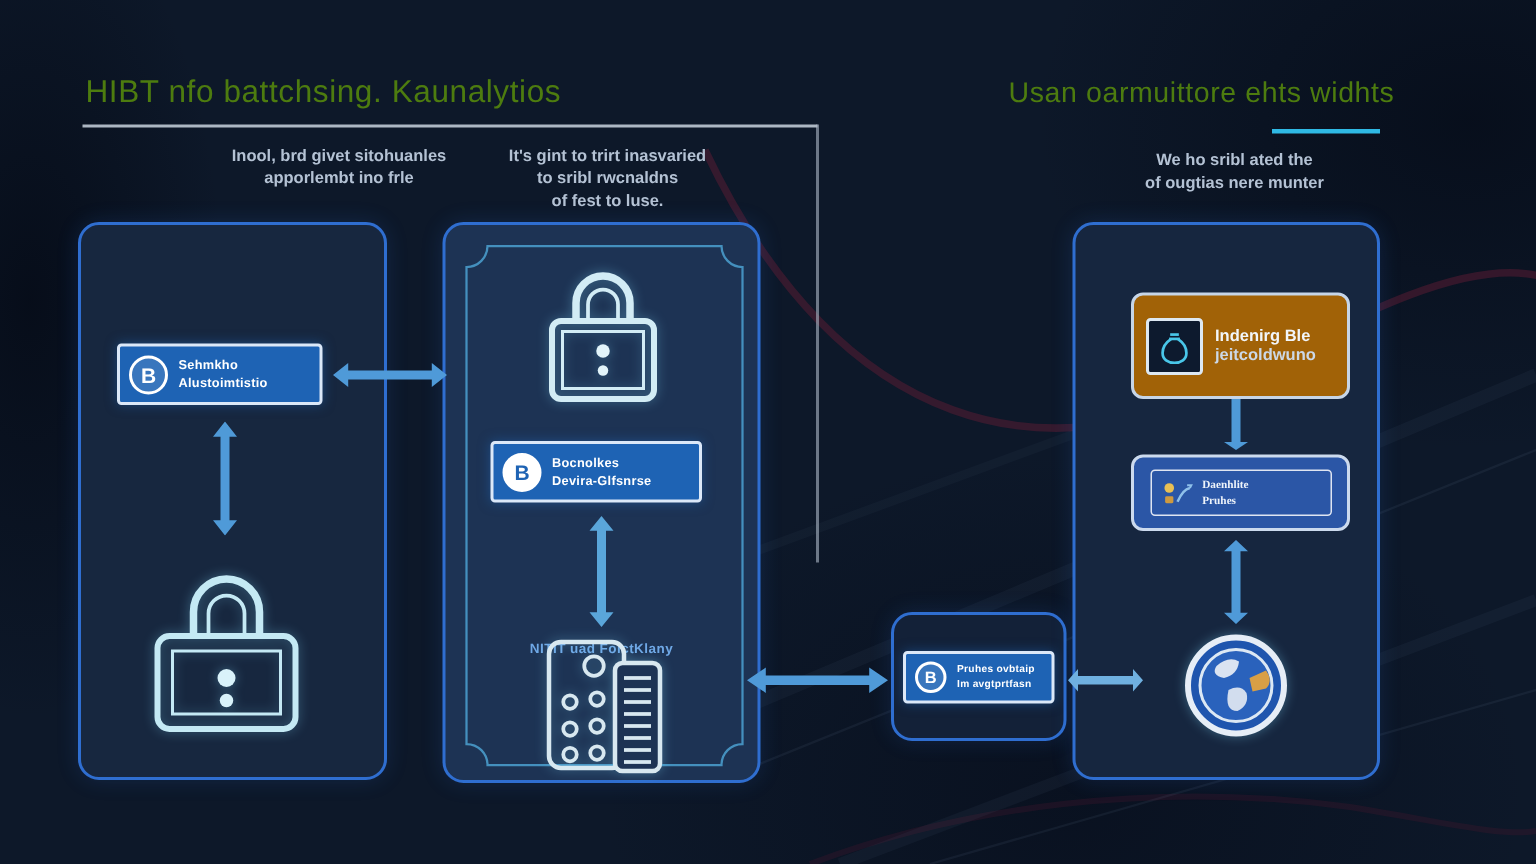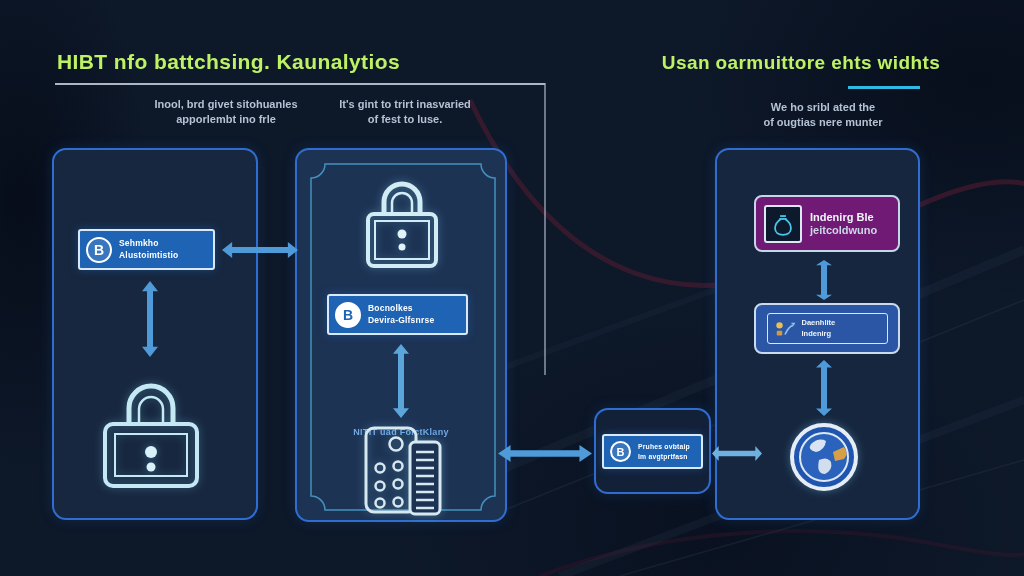--- a/index.html
+++ b/index.html
@@ -6,21 +6,21 @@
   html,body { width:1024px; height:576px; overflow:hidden; }
   body {
     position:relative;
     background:#0d1829;
     font-family:"Liberation Sans", sans-serif;
     color:#eef2f7;
   }
   .blob { position:absolute; pointer-events:none; z-index:0; }
   #bg-decor { position:absolute; left:0; top:0; z-index:1; }
 
-  .title { position:absolute; font-weight:700; letter-spacing:.4px; color:#bef264; z-index:3; }
+  .title { position:absolute; font-weight:400; letter-spacing:.4px; color:#4d7c0f; z-index:3; }
   #title-left { left:57px; top:50px; font-size:21px; }
   #title-right { left:660px; top:52px; width:282px; font-size:19px; text-align:center; }
   #title-left-rule { position:absolute; left:55px; top:83px; width:490px; height:2px; background:#c9d3de; opacity:.85; z-index:3; }
   #vert-rule { position:absolute; left:544px; top:83px; width:2px; height:292px; background:#aeb9c8; opacity:.6; z-index:3; }
   #title-right-rule { position:absolute; left:848px; top:86px; width:72px; height:3px; background:#2fb9e4; z-index:3; }
 
   .subtitle { position:absolute; text-align:center; font-size:11px; font-weight:600; color:#b4c2d4; line-height:1.35; z-index:3; }
   #subtitle-left { left:108px; top:97px; width:236px; }
   #subtitle-middle { left:292px; top:97px; width:226px; }
   #subtitle-right { left:710px; top:100px; width:226px; }
@@ -53,28 +53,28 @@
   .lockart, .deviceart, .globeart { position:absolute; z-index:3;
           filter:drop-shadow(0 0 4px rgba(130,220,255,.35)); }
 
   #mid-lock-label { position:absolute; left:0; top:277px; width:100%; text-align:center;
           font-size:9px; font-weight:700; color:#6fa8e6; letter-spacing:.3px; }
 
   #right-label { position:absolute; left:0; top:172px; width:100%; text-align:center;
           font-size:10px; font-weight:700; color:#57a3dc; letter-spacing:.5px; }
   .rbox { position:absolute; left:37px; width:146px; border-radius:8px; z-index:4;
           display:flex; align-items:center; }
-  #right-box1 { top:45px; height:57px; background:#701a75; border:2px solid #c6d5e8; padding:0 8px; gap:8px; }
+  #right-box1 { top:45px; height:71px; background:#a16207; border:2px solid #c6d5e8; padding:0 8px; gap:8px; }
   #right-box1 .sq { flex:0 0 auto; width:38px; height:38px; border:2px solid #dde8f2;
           border-radius:3px; background:#0d1a2e; display:flex; align-items:center; justify-content:center; }
   #right-box1 .t1 { font-size:11px; font-weight:700; color:#f2f6fa; line-height:1.25; }
   #right-box1 .t2 { font-size:11px; font-weight:600; color:#ccd8e6; }
   #right-box2 { top:153px; height:51px; background:#2b56a6; border:2px solid #ccdaee; justify-content:center; }
   #right-box2 .inner { width:121px; height:31px; border:1.5px solid #dfe5f2; border-radius:3px;
-          display:flex; align-items:center; gap:6px; padding:0 6px; }
+          display:flex; align-items:center; gap:6px; padding:0 6px;font-family:Liberation Serif, serif; }
   #right-box2 .t { font-size:7.5px; font-weight:700; color:#eef3fa; line-height:1.35; }
 </style>
 </head>
 <body>
 
 <div class="blob" style="left:690px; top:-140px; width:580px; height:440px;
             background:radial-gradient(closest-side, rgba(7,14,27,.95), rgba(7,14,27,0));"></div>
 <div class="blob" style="left:-110px; top:-80px; width:260px; height:560px;
             background:radial-gradient(closest-side, rgba(6,12,24,.9), rgba(6,12,24,0));"></div>
 <div class="blob" style="left:400px; top:300px; width:620px; height:460px;
@@ -95,20 +95,21 @@
 <div id="vert-rule"></div>
 <div class="title" id="title-right">Usan oarmuittore ehts widhts</div>
 <div id="title-right-rule"></div>
 
 <div class="subtitle" id="subtitle-left">
   <div>Inool, brd givet sitohuanles</div>
   <div>apporlembt ino frle</div>
 </div>
 <div class="subtitle" id="subtitle-middle">
   <div>It's gint to trirt inasvaried</div>
+  <div>to sribl rwcnaldns</div>
   <div>of fest to luse.</div>
 </div>
 <div class="subtitle" id="subtitle-right">
   <div>We ho sribl ated the</div>
   <div>of ougtias nere munter</div>
 </div>
 
 <div class="panel" id="panel-left"></div>
 <div class="chip" id="chip-left">
   <span class="coin">B</span>
@@ -224,21 +225,21 @@
   <div class="rbox" id="right-box2">
     <span class="inner">
       <svg width="22" height="20" viewBox="0 0 24 20">
         <circle cx="6" cy="6" r="3.5" fill="#eac054"></circle>
         <rect x="3" y="12" width="6" height="5" rx="1" fill="#cf9a40"></rect>
         <path d="M12,16 q4,-9 9,-10" stroke="#8fc0ea" stroke-width="1.8" fill="none"></path>
         <path d="M21,6 l1,-2 l-3,0" stroke="#8fc0ea" stroke-width="1.5" fill="none"></path>
       </svg>
       <span class="t">
         <div>Daenhlite</div>
-        <div>Indenirg</div>
+        <div>Pruhes</div>
       </span>
     </span>
   </div>
 
   <svg class="arrow" style="left:98px; top:210px;" width="18" height="56" viewBox="0 0 18 120" preserveAspectRatio="none">
     <polygon points="9,0 17,16 12,16 12,104 17,104 9,120 1,104 6,104 6,16 1,16" fill="#4f9ad8"></polygon>
   </svg>
 
   <svg class="globeart" style="left:72px; top:272px;" width="70" height="70" viewBox="0 0 70 70">
     <circle cx="35" cy="35" r="32" fill="#1f55ae" stroke="#e6edf6" stroke-width="4"></circle>

